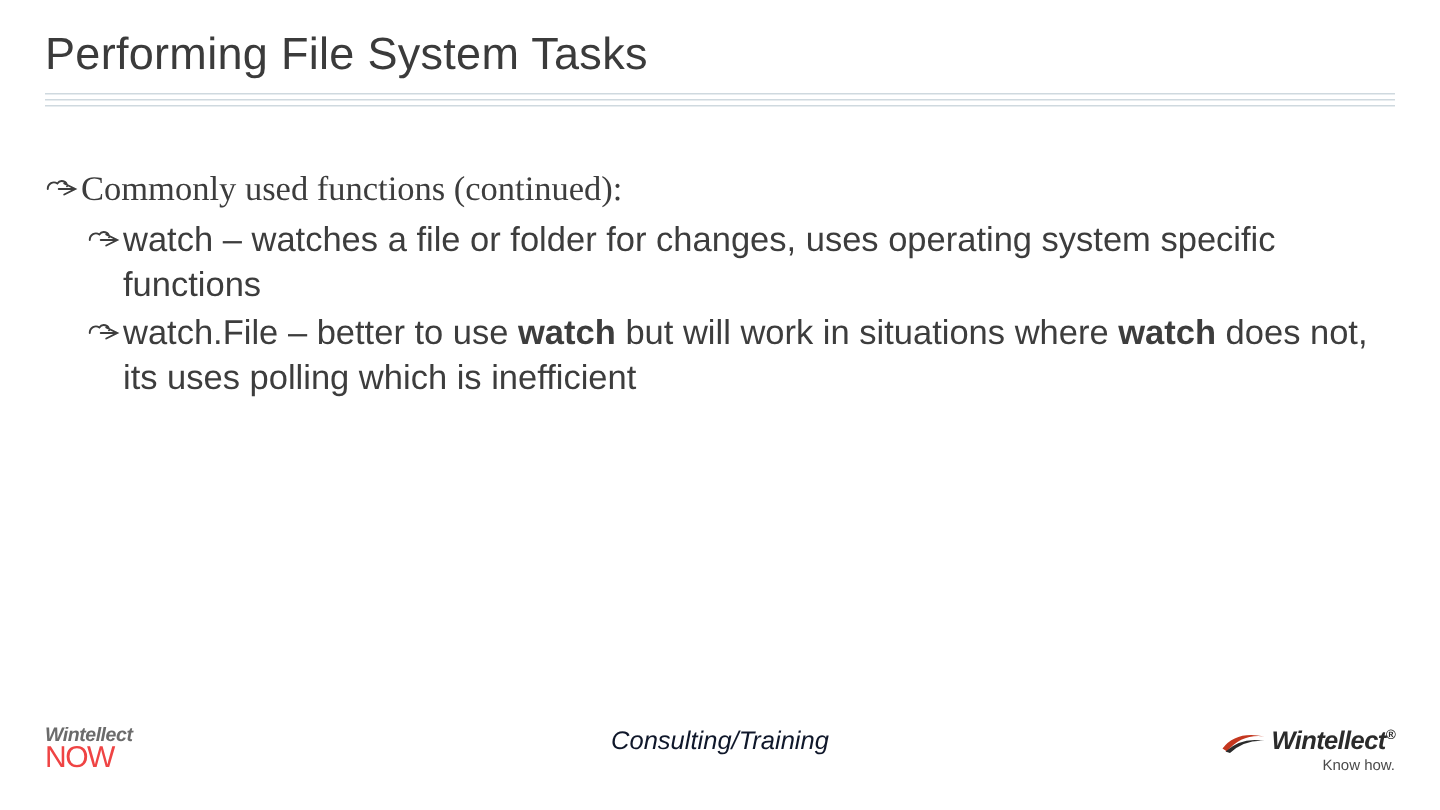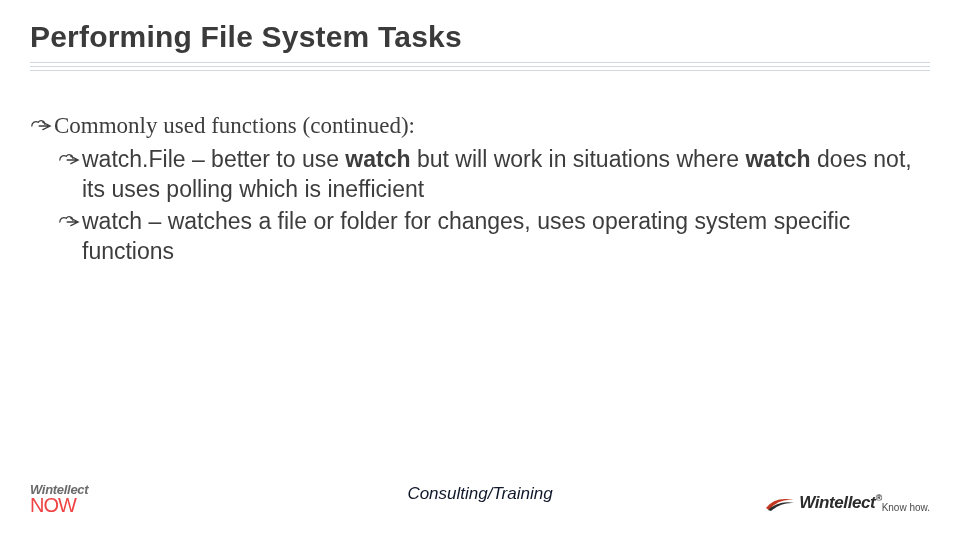--- a/index.html
+++ b/index.html
@@ -12,21 +12,21 @@
     overflow: hidden;
   }
   .slide {
     width: 100%;
     height: 100%;
     position: relative;
     padding: 20px 30px 0 30px;
   }
   .title {
     font-size: 30px;
-    font-weight: 700;
+    font-weight: 400;
     color: #3b3b3b;
     letter-spacing: 0.2px;
     margin-bottom: 8px;
   }
   .rule-area {
     margin-top: 4px;
     margin-bottom: 40px;
   }
   .rule1 { height: 1px; background: #cfd9df; margin-bottom: 3px; }
   .rule2 { height: 1px; background: #cfd9df; margin-bottom: 3px; }
@@ -88,21 +88,21 @@
     display: flex;
     flex-direction: column;
     line-height: 0.9;
     font-family: Arial, sans-serif;
   }
   .logo-left .wint { font-size: 13px; font-weight: 700; font-style: italic; color: #6b6b6b; letter-spacing: -0.3px;}
   .logo-left .now { font-size: 20px; font-weight: 400; color: #ef4444; letter-spacing: -1px; }
   
   .logo-right {
     display: flex;
-    flex-direction: row;
+    flex-direction: column;
     align-items: flex-end;
     font-family: Arial, sans-serif;
   }
   .logo-right-top {
     display: flex;
     align-items: center;
     gap: 4px;
   }
   .swoosh {
     width: 30px; height: 18px;
@@ -111,21 +111,21 @@
     font-size: 17px;
     font-weight: 700;
     font-style: italic;
     color: #2b2b2b;
     letter-spacing: -0.4px;
   }
   .logo-right .reg { font-size: 9px; vertical-align: super; }
   .logo-right .tag {
     font-size: 10px;
     color: #4a4a4a;
-    margin-top: 18px;
+    margin-top: 1px;
   }
 </style>
 </head>
 <body>
 
 <div class="slide">
 
   <h1 class="title">Performing File System Tasks</h1>
 
   <div class="rule-area">
@@ -144,30 +144,30 @@
       </span>
       <span>Commonly used functions (continued):</span>
     </div>
 
     <div class="lvl2">
       <span class="bullet-icon">
         <svg viewBox="0 0 24 18">
             <path d="M2 9 C2 5, 6 3, 9 5 C11 2, 16 3, 16 7 M14 5 L22 9 L14 13 M22 9 L10 9" fill="none" stroke="#3d3d3d" stroke-width="1.4" stroke-linecap="round"></path>
           </svg>
       </span>
-      <span><span>watch.File – better to use </span><span class="bold">watch</span><span> but will work in situations where </span><span class="bold">watch</span><span> does not, its uses polling which is inefficient</span></span>
+      <span><span>watch – </span><span>watches a file or folder for changes, uses operating system specific functions</span></span>
     </div>
 
     <div class="lvl2">
       <span class="bullet-icon">
         <svg viewBox="0 0 24 18">
             <path d="M2 9 C2 5, 6 3, 9 5 C11 2, 16 3, 16 7 M14 5 L22 9 L14 13 M22 9 L10 9" fill="none" stroke="#3d3d3d" stroke-width="1.4" stroke-linecap="round"></path>
           </svg>
       </span>
-      <span><span>watch – </span><span>watches a file or folder for changes, uses operating system specific functions</span></span>
+      <span><span>watch.File – better to use </span><span class="bold">watch</span><span> but will work in situations where </span><span class="bold">watch</span><span> does not, its uses polling which is inefficient</span></span>
     </div>
 
   </div>
 
   <div class="footer">
     <div class="logo-left">
       <span class="wint">Wintellect</span>
       <span class="now">NOW</span>
     </div>
 

